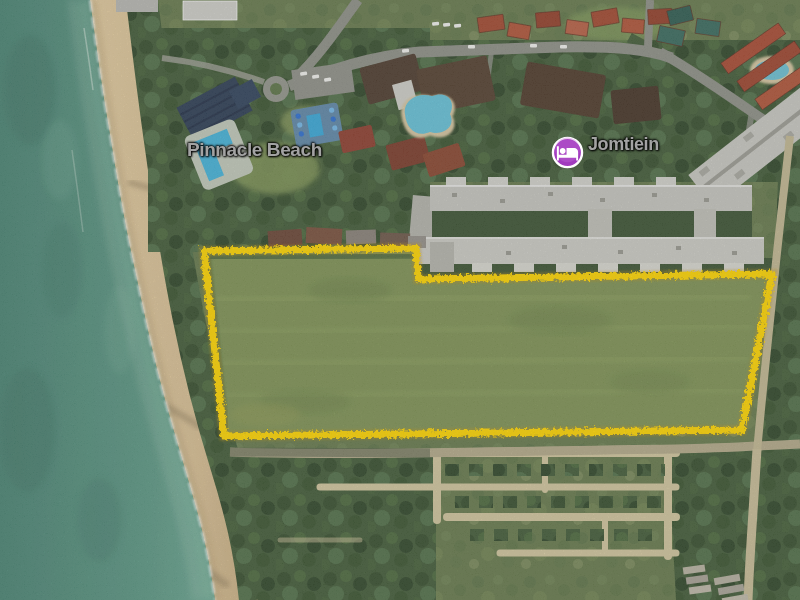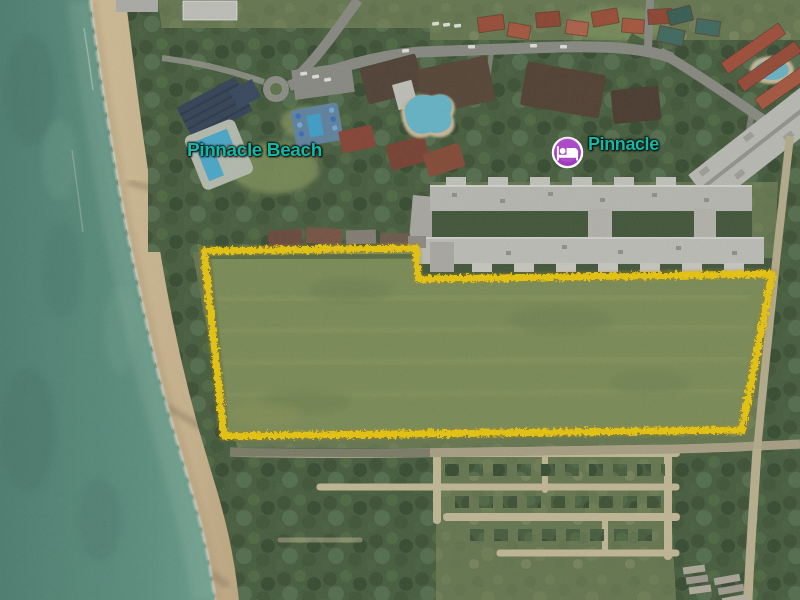--- a/index.html
+++ b/index.html
@@ -1,19 +1,19 @@
 <!DOCTYPE html>
 <html><head>
 <meta charset="utf-8">
 <style>
   html,body{margin:0;padding:0;background:#222;}
   #map-canvas{position:relative;width:800px;height:600px;overflow:hidden;
     font-family:"Liberation Sans",sans-serif;}
   #scene{position:absolute;left:0;top:0;}
-  .map-label{position:absolute;color:#14b8a6;font-weight:700;
+  .map-label{position:absolute;color:#a3a3a3;font-weight:700;
     text-shadow:0 0 2px #000,0 0 3px rgba(0,0,0,.9),1px 1px 2px rgba(0,0,0,.85),-1px -1px 2px rgba(0,0,0,.6);
     letter-spacing:-.4px;white-space:nowrap;cursor:default;}
   #label-beach{left:187px;top:139px;font-size:19px;}
   #label-condo{left:588px;top:134px;font-size:18px;line-height:21px;}
   #poi-marker{position:absolute;left:551px;top:136px;width:33px;height:33px;}
   #poi-marker svg{display:block;}
 </style>
 </head>
 <body>
 
@@ -326,15 +326,15 @@
     <g transform="translate(3.6,3.9) scale(0.7)" fill="#ffffff">
       <path d="M7 13c1.66 0 3-1.34 3-3S8.66 7 7 7s-3 1.34-3 3 1.34 3 3 3zm12-6h-8v7H3V5H1v15h2v-3h18v3h2v-9c0-2.21-1.79-4-4-4z"></path>
     </g>
   </svg>
 </div>
 
 <div id="label-beach" class="map-label">
   <span>Pinnacle Beach</span>
 </div>
 <div id="label-condo" class="map-label">
-  <div>Pinnacle</div>
+  <div>Jomtiein</div>
 </div>
 </div>
 
 </body></html>

